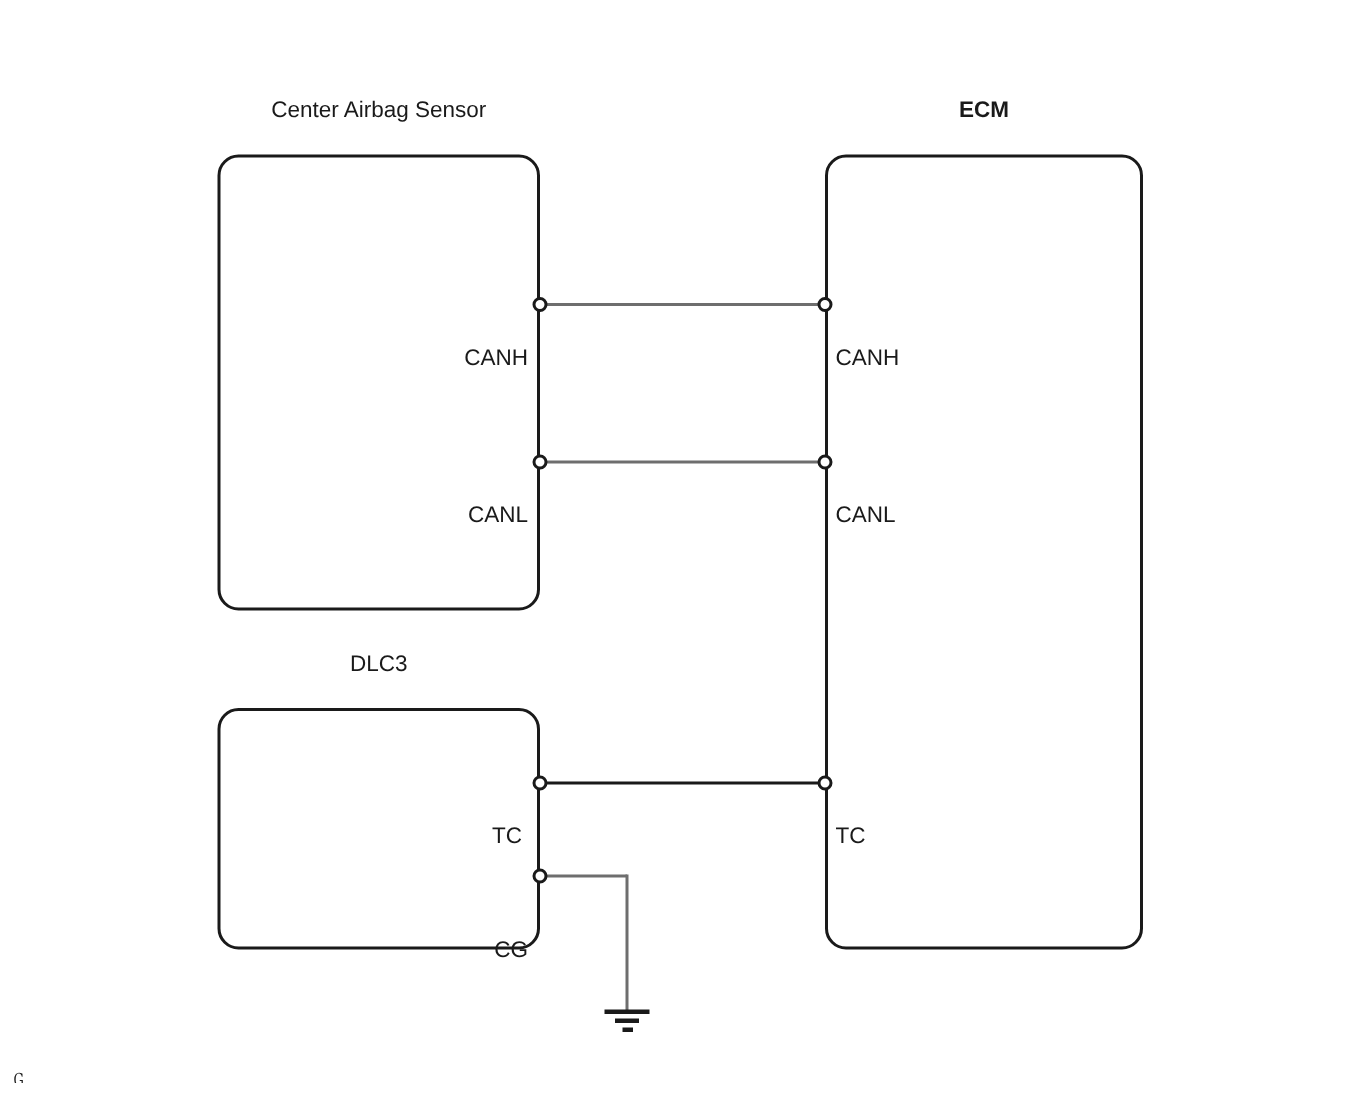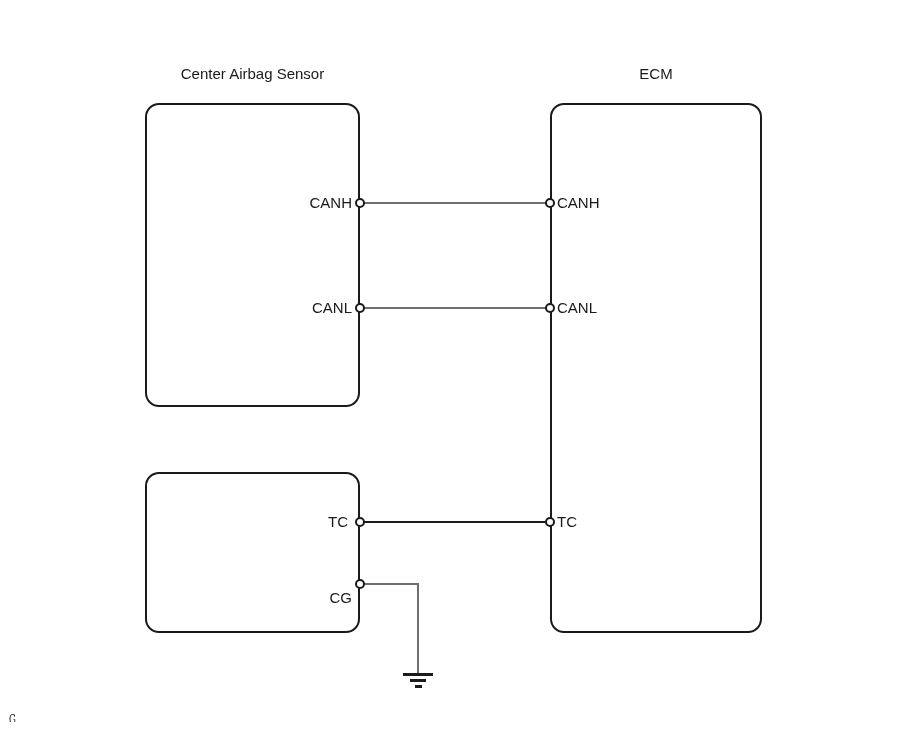--- a/index.html
+++ b/index.html
@@ -27,21 +27,21 @@
 
   .component-title {
     position: absolute;
     font-size: 15px;
     color: #1a1a1a;
     text-align: center;
     line-height: 18px;
     white-space: nowrap;
   }
   .title-airbag { left: 145px; top: 65px; width: 215px; }
-  .title-ecm    { left: 550px; top: 65px; width: 212px; }
+  .title-ecm    { left: 550px; top: 65px; width: 212px; font-weight: bold; }
   .title-dlc3   { left: 145px; top: 434px; width: 215px; }
 
   .wire {
     position: absolute;
     background: #6e6e6e;
   }
   .wire-canh { left: 360px; top: 202px; width: 190px; height: 2px; }
   .wire-canl { left: 360px; top: 307px; width: 190px; height: 2px; }
   .wire-tc   { left: 360px; top: 521px; width: 190px; height: 2px; background: #1a1a1a; }
   .wire-cg-h { left: 360px; top: 583px; width: 58px;  height: 2px; }
@@ -63,20 +63,21 @@
   .t-e-tc   { left: 545px; top: 517px; }
   .t-d-tc   { left: 355px; top: 517px; }
   .t-d-cg   { left: 355px; top: 579px; }
 
   .pin-label {
     position: absolute;
     font-size: 15px;
     line-height: 18px;
     color: #1a1a1a;
     white-space: nowrap;
+    margin-top: 36px;
   }
   .pl-right { text-align: right; }
   .pl-a-canh { right: 555px; top: 194px; }
   .pl-a-canl { right: 555px; top: 299px; }
   .pl-e-canh { left: 557px;  top: 194px; }
   .pl-e-canl { left: 557px;  top: 299px; }
   .pl-e-tc   { left: 557px;  top: 513px; }
   .pl-d-tc   { right: 559px; top: 513px; }
   .pl-d-cg   { right: 555px; top: 589px; }
 
@@ -104,20 +105,21 @@
 <body>
 
 <div class="canvas">
 
   <div class="component-box box-airbag"></div>
   <div class="component-box box-ecm"></div>
   <div class="component-box box-dlc3"></div>
 
   <div class="component-title title-airbag">Center Airbag Sensor</div>
   <div class="component-title title-ecm">ECM</div>
+  <div class="component-title title-dlc3">DLC3</div>
 
   <div class="wire wire-canh"></div>
   <div class="wire wire-canl"></div>
   <div class="wire wire-tc"></div>
   <div class="wire wire-cg-h"></div>
   <div class="wire wire-cg-v"></div>
 
   <div class="terminal t-a-canh"></div>
   <div class="terminal t-a-canl"></div>
   <div class="terminal t-e-canh"></div>

